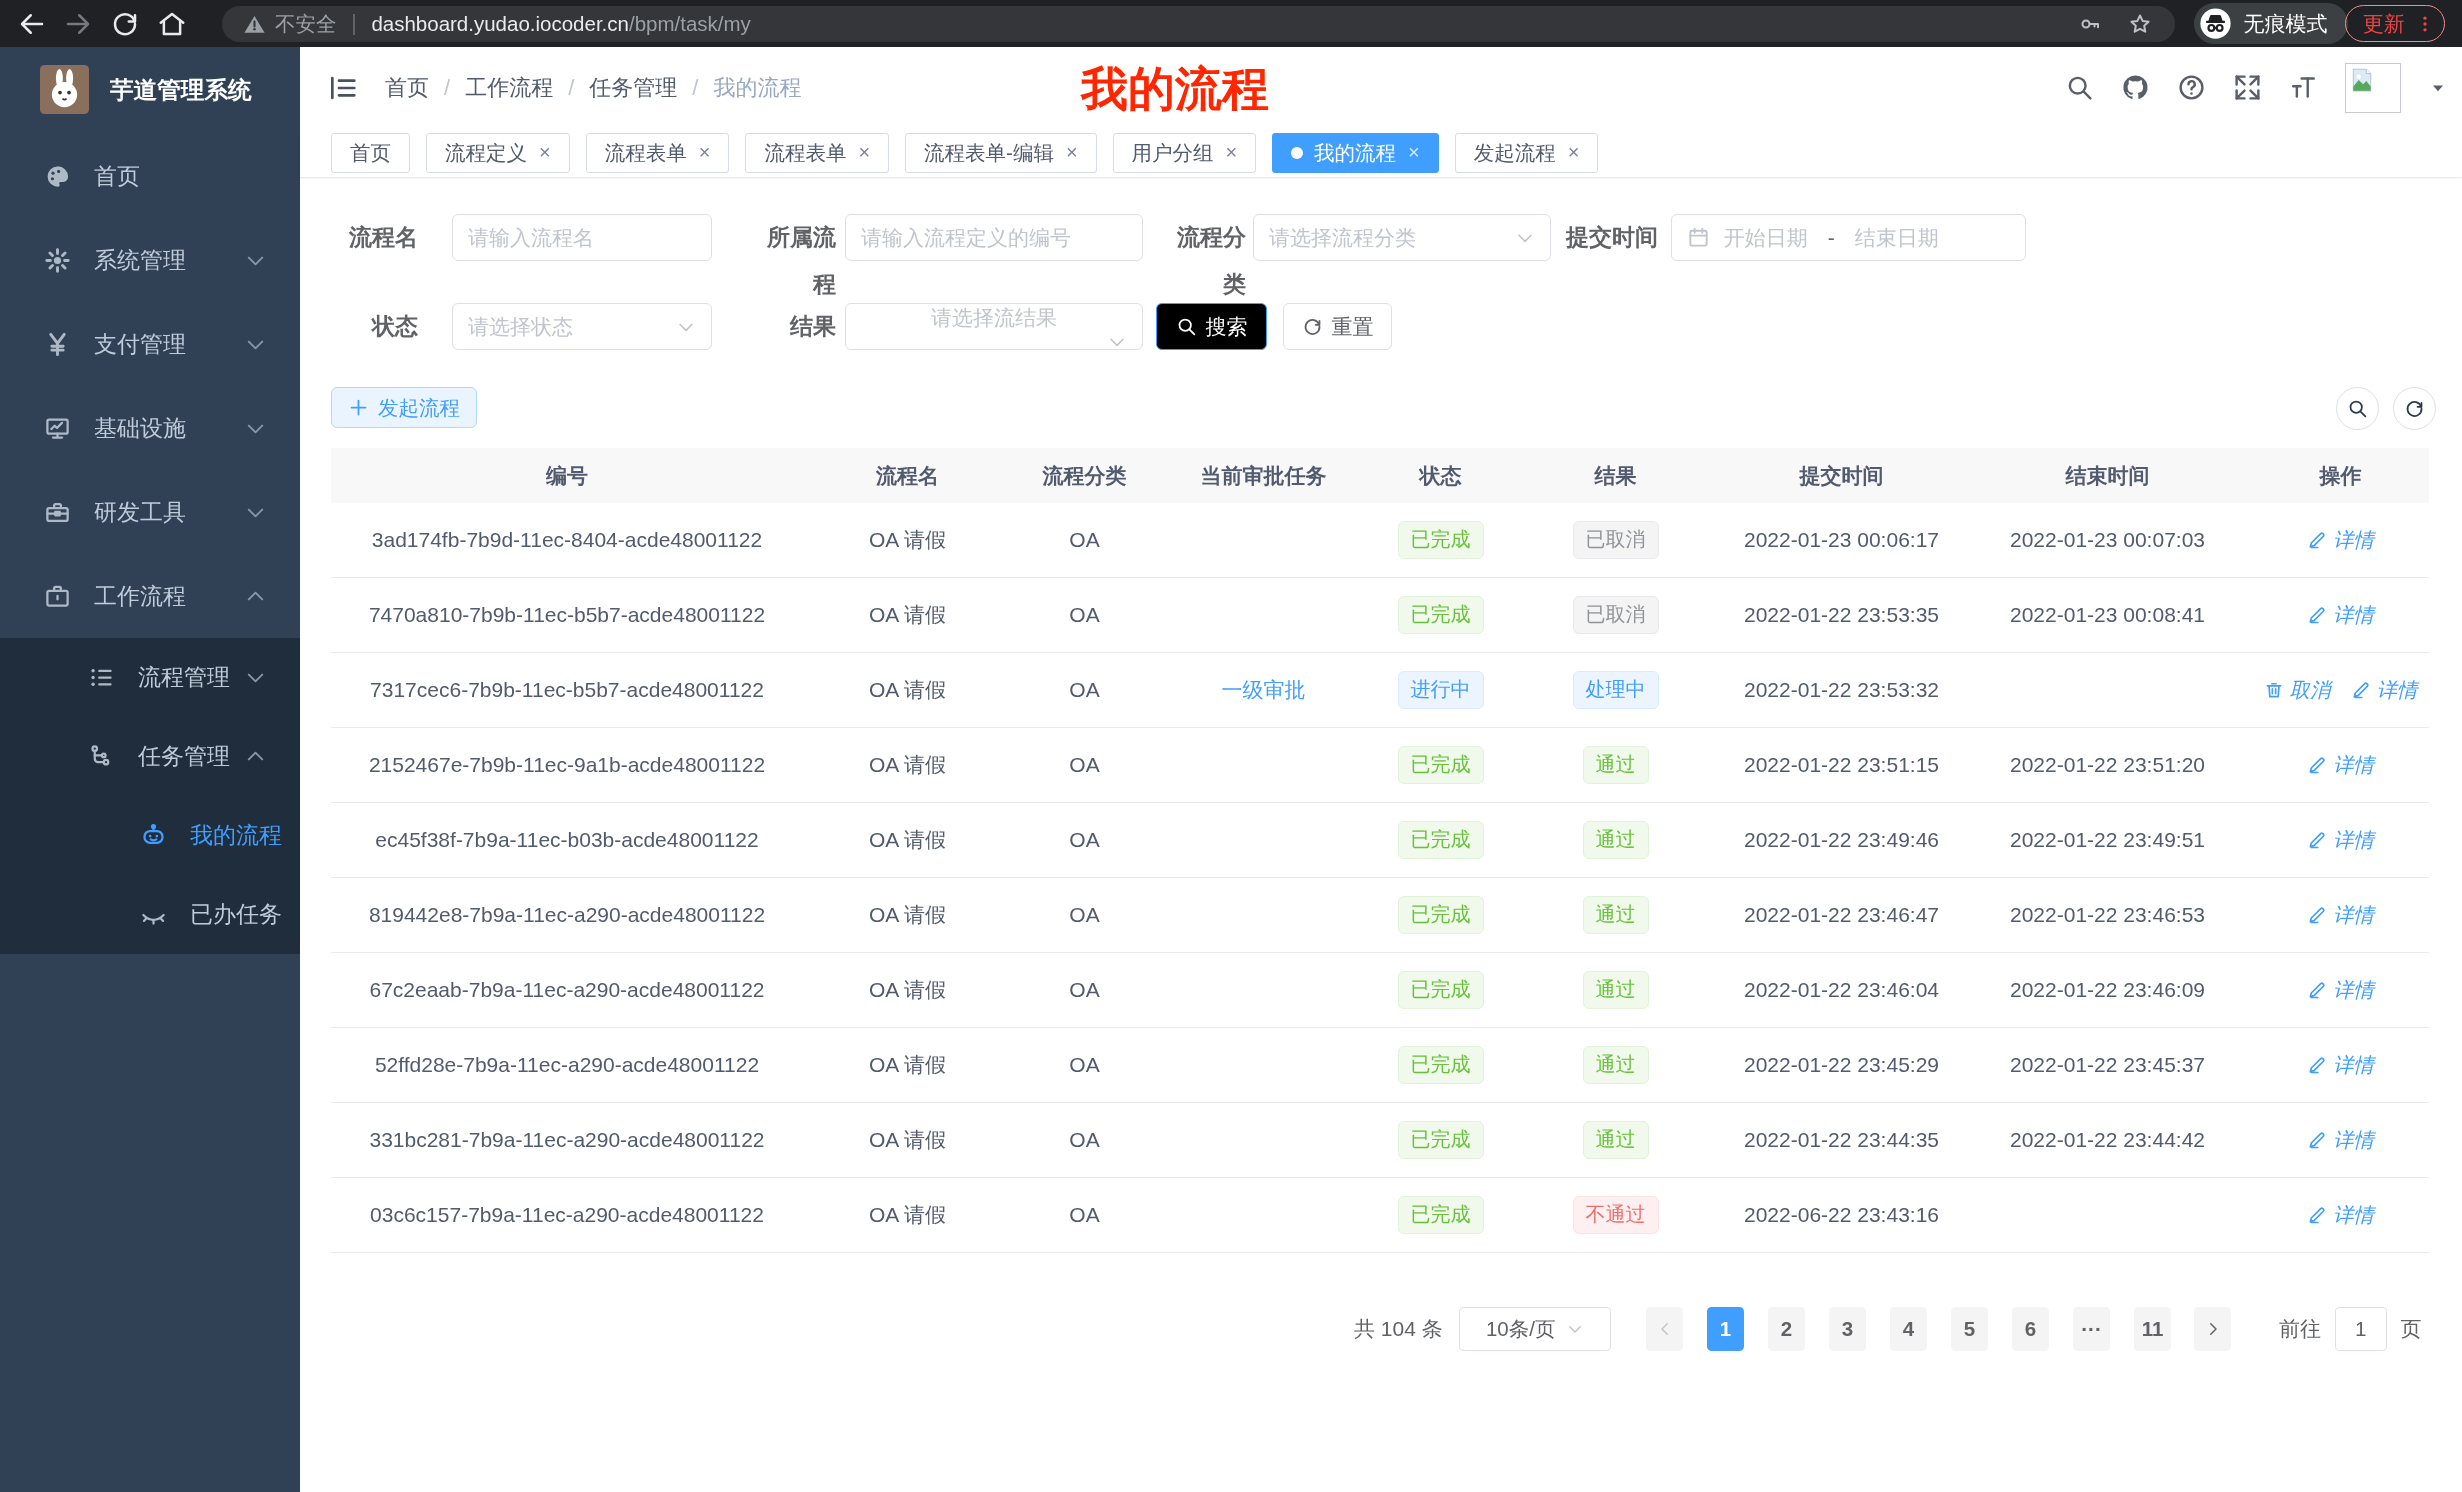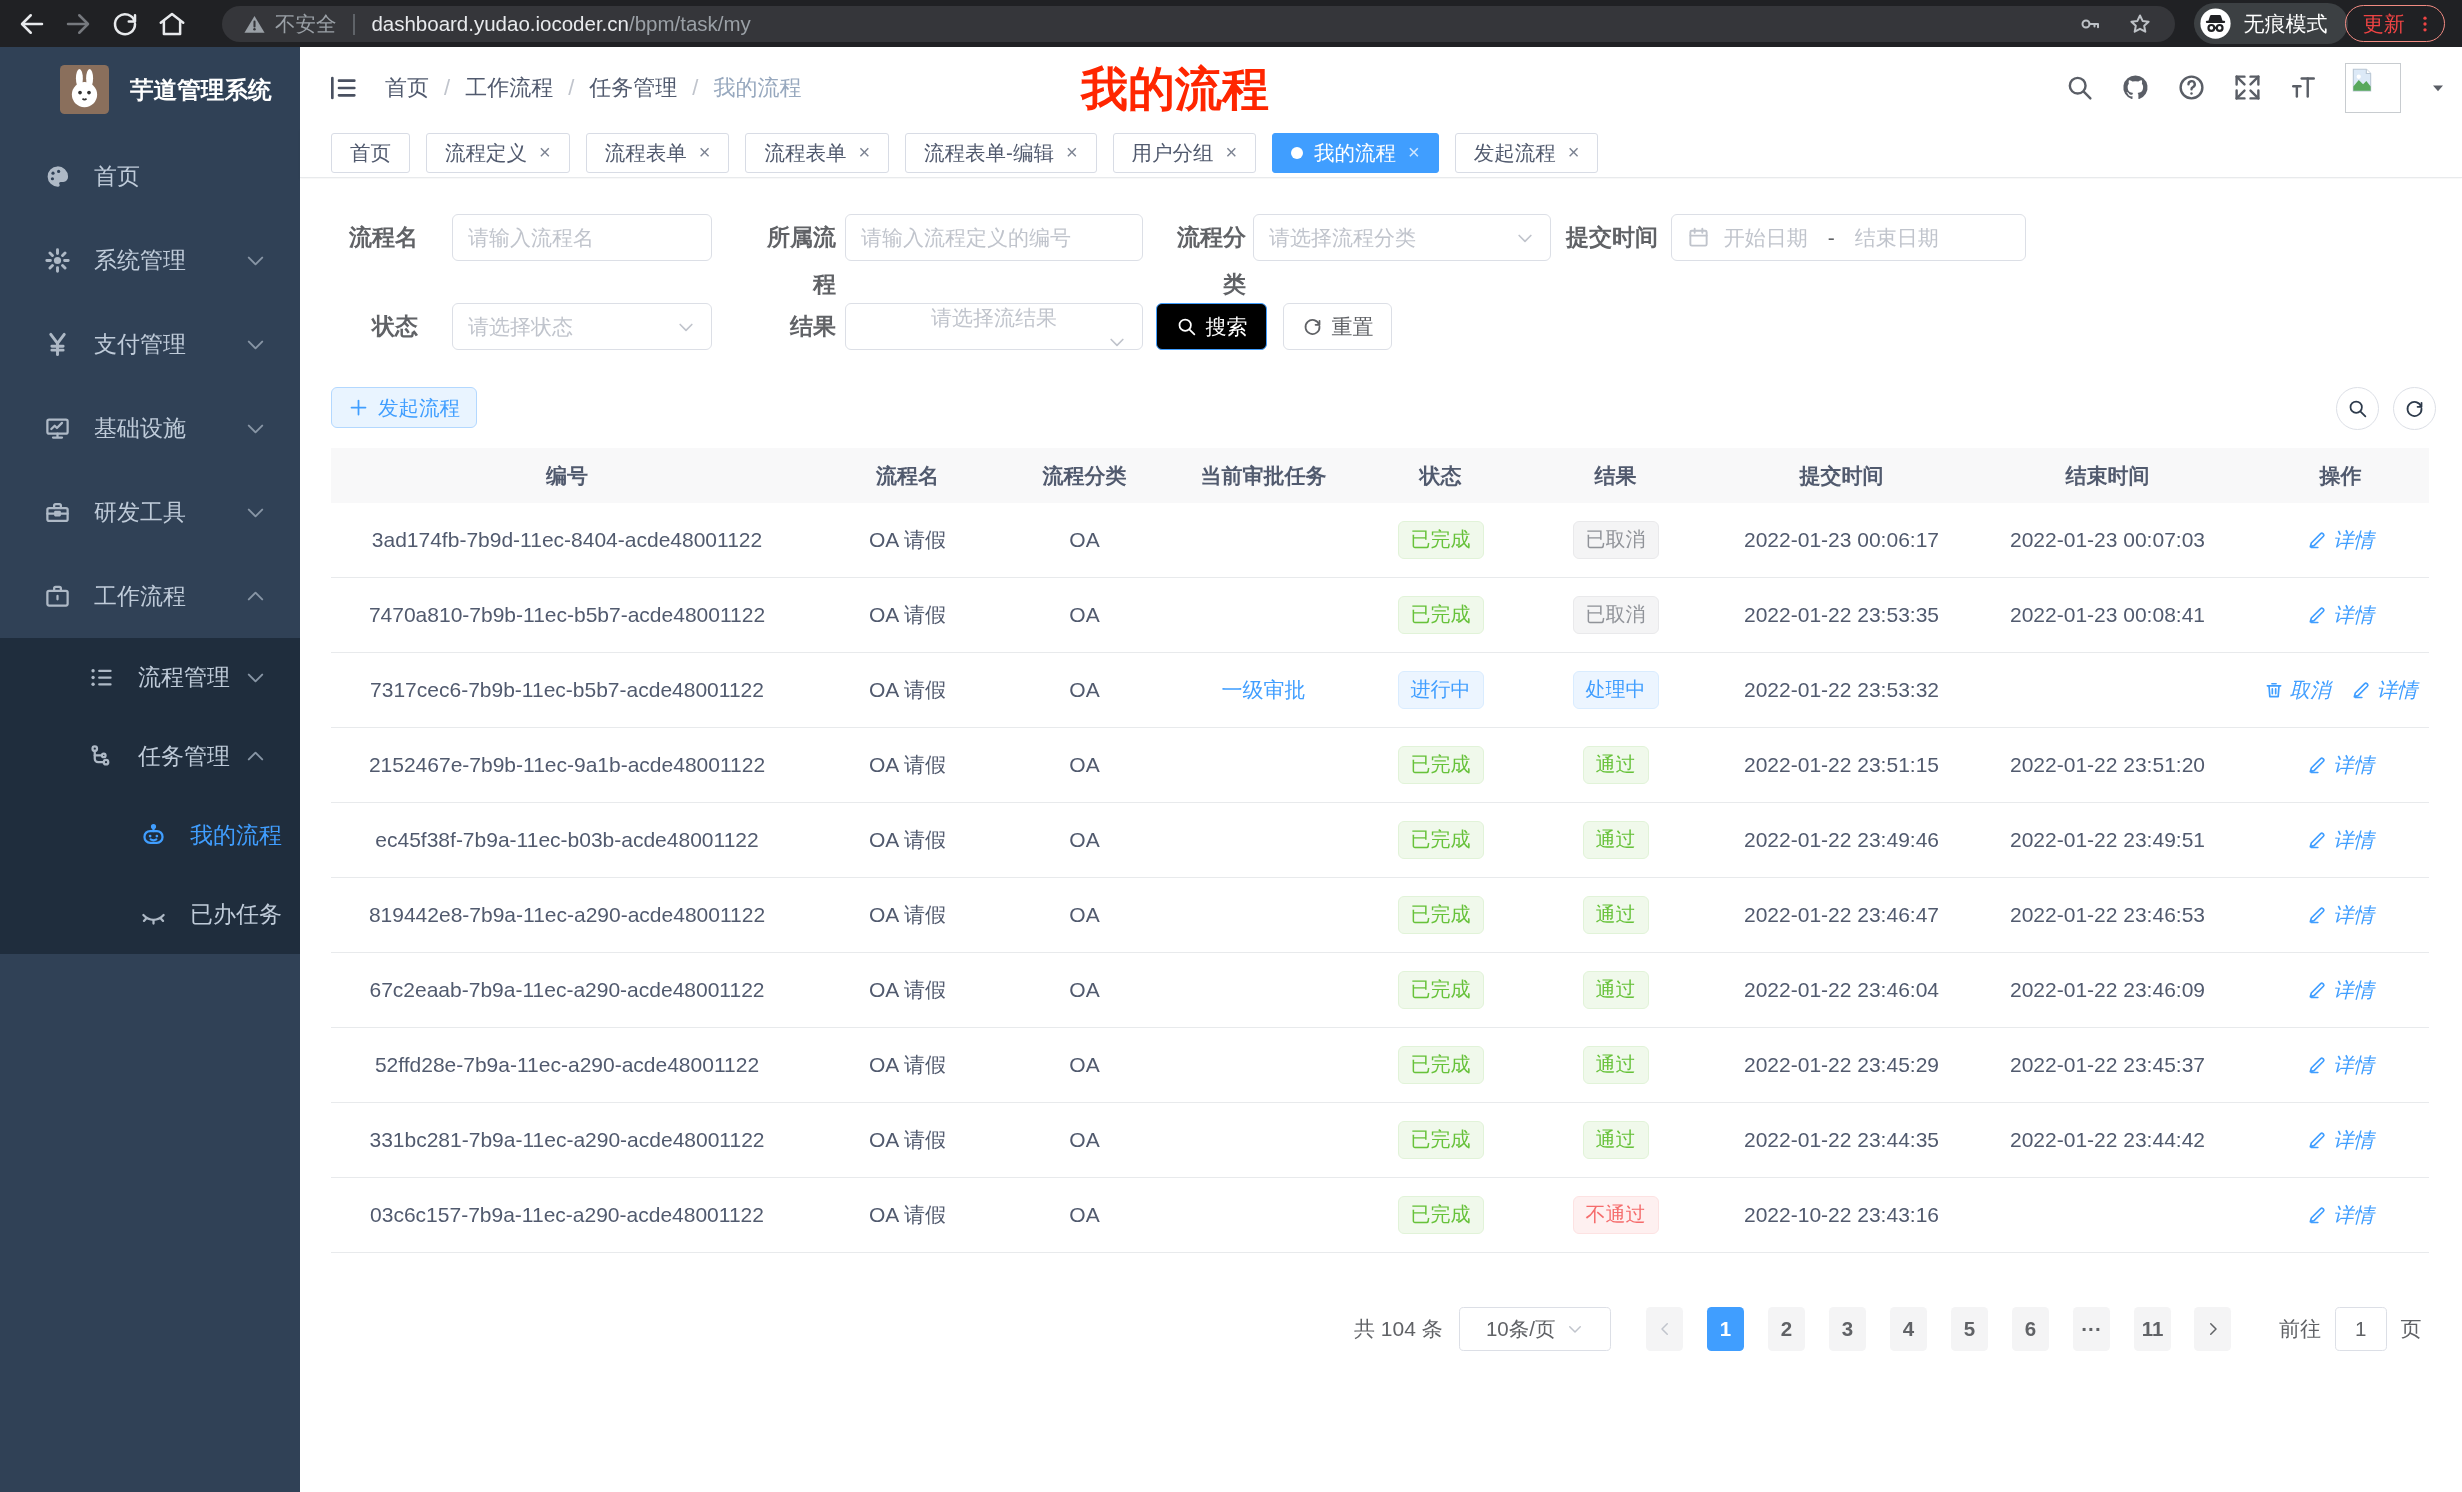--- a/index.html
+++ b/index.html
@@ -23,21 +23,21 @@
   .omnibox .right .ic{width:24px;height:24px;}
   .incog-pill{position:absolute;left:2194px;top:3px;height:41px;background:#3c4043;border-radius:21px;
               display:flex;align-items:center;gap:12px;color:#fff;font-size:21px;padding:0 20px 0 4.6px;}
   .incog-pill .ic{width:33px;height:33px;}
   .update-pill{position:absolute;left:2345px;top:5.3px;height:37px;border:1.5px solid #f28b82;border-radius:20px;
                color:#ef4444;display:flex;align-items:center;gap:10.7px;padding:0 9px 0 16.7px;font-size:21px;}
   .update-pill .ic{width:20px;height:20px;}
 
   
   .sidebar{position:absolute;top:47px;left:0;width:300px;bottom:0;background:#304156;}
-  .logo-row{height:85px;display:flex;align-items:center;padding-left:60px;gap:21px;}
+  .logo-row{height:85px;display:flex;align-items:center;padding-left:40px;gap:21px;}
   .logo-img{width:49px;height:49px;border-radius:4.6px;overflow:hidden;flex:none;}
   .app-title{color:#fff;font-size:23.6px;font-weight:bold;white-space:nowrap;}
   .side-menu{position:absolute;top:87px;left:0;right:0;}
   .side-item{display:flex;align-items:center;color:#bfcbd9;font-size:23px;position:relative;cursor:pointer;}
   .side-item.lvl1{height:84px;padding-left:44px;}
   .side-item.dark{background:#1f2d3d;height:79px;}
   .side-item.lvl2{padding-left:88px;}
   .side-item.lvl3{padding-left:140px;}
   .side-item .mico{width:27px;height:27px;margin-right:23px;flex:none;color:#aeb9c6;}
   .side-item.active{color:#409eff;}
@@ -836,21 +836,21 @@
               </div>
           </div>
 
           <div class="trow">
             <div>03c6c157-7b9a-11ec-a290-acde48001122</div>
             <div>OA 请假</div>
             <div>OA</div>
             <div><span class="task-link"></span></div>
             <div><span class="badge success">已完成</span></div>
             <div><span class="badge danger">不通过</span></div>
-            <div>2022-10-22 23:43:16</div>
+            <div>2022-06-22 23:43:16</div>
             <div></div>
             <div class="acts">
 
                 <span class="action-link">
                   <span class="ic">
                   <svg viewBox="0 0 24 24" fill="none" stroke="currentColor" stroke-width="2" stroke-linecap="round" stroke-linejoin="round">
                     <path d="M4 20l1.2-4.4L16.5 4.3a1.8 1.8 0 0 1 2.5 0l.7.7a1.8 1.8 0 0 1 0 2.5L8.4 18.8Z"></path>
                     <path d="M5 21h8"></path>
                   </svg>
                 </span>

